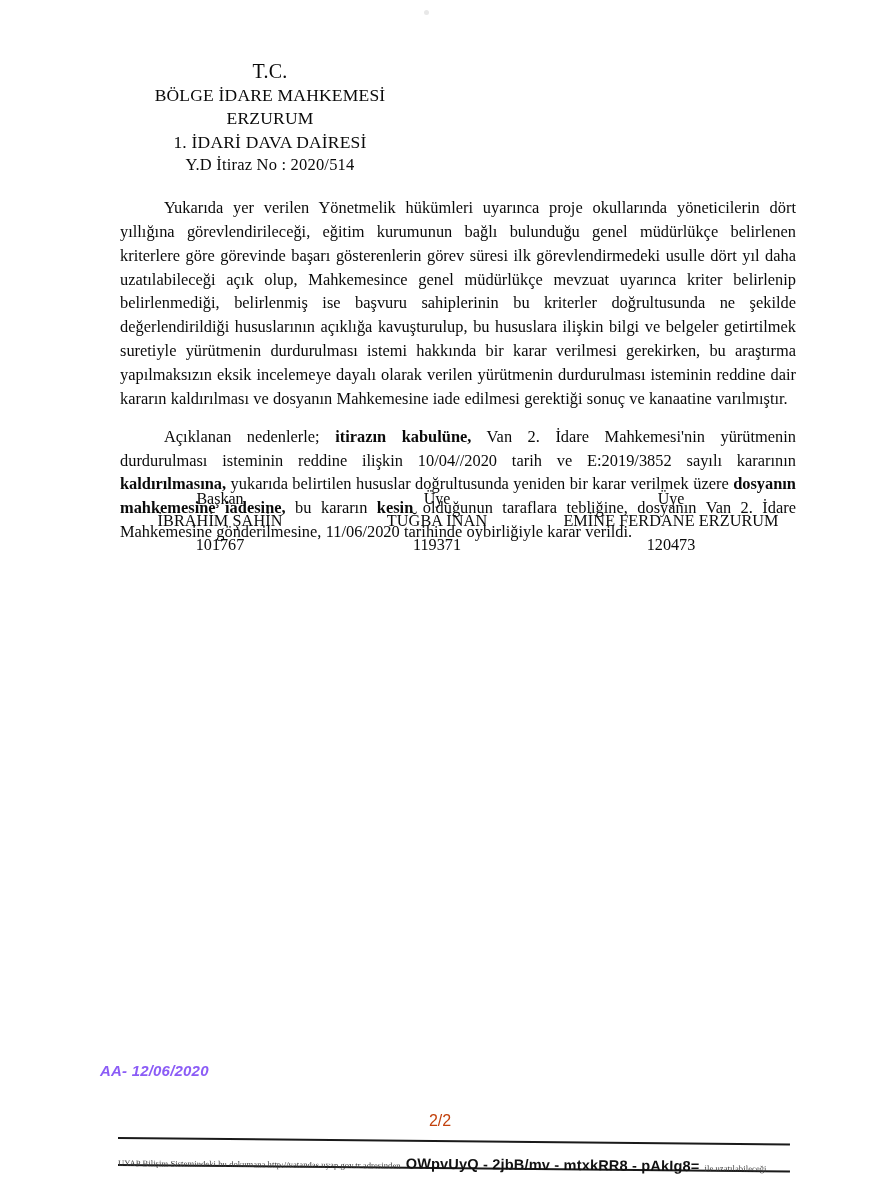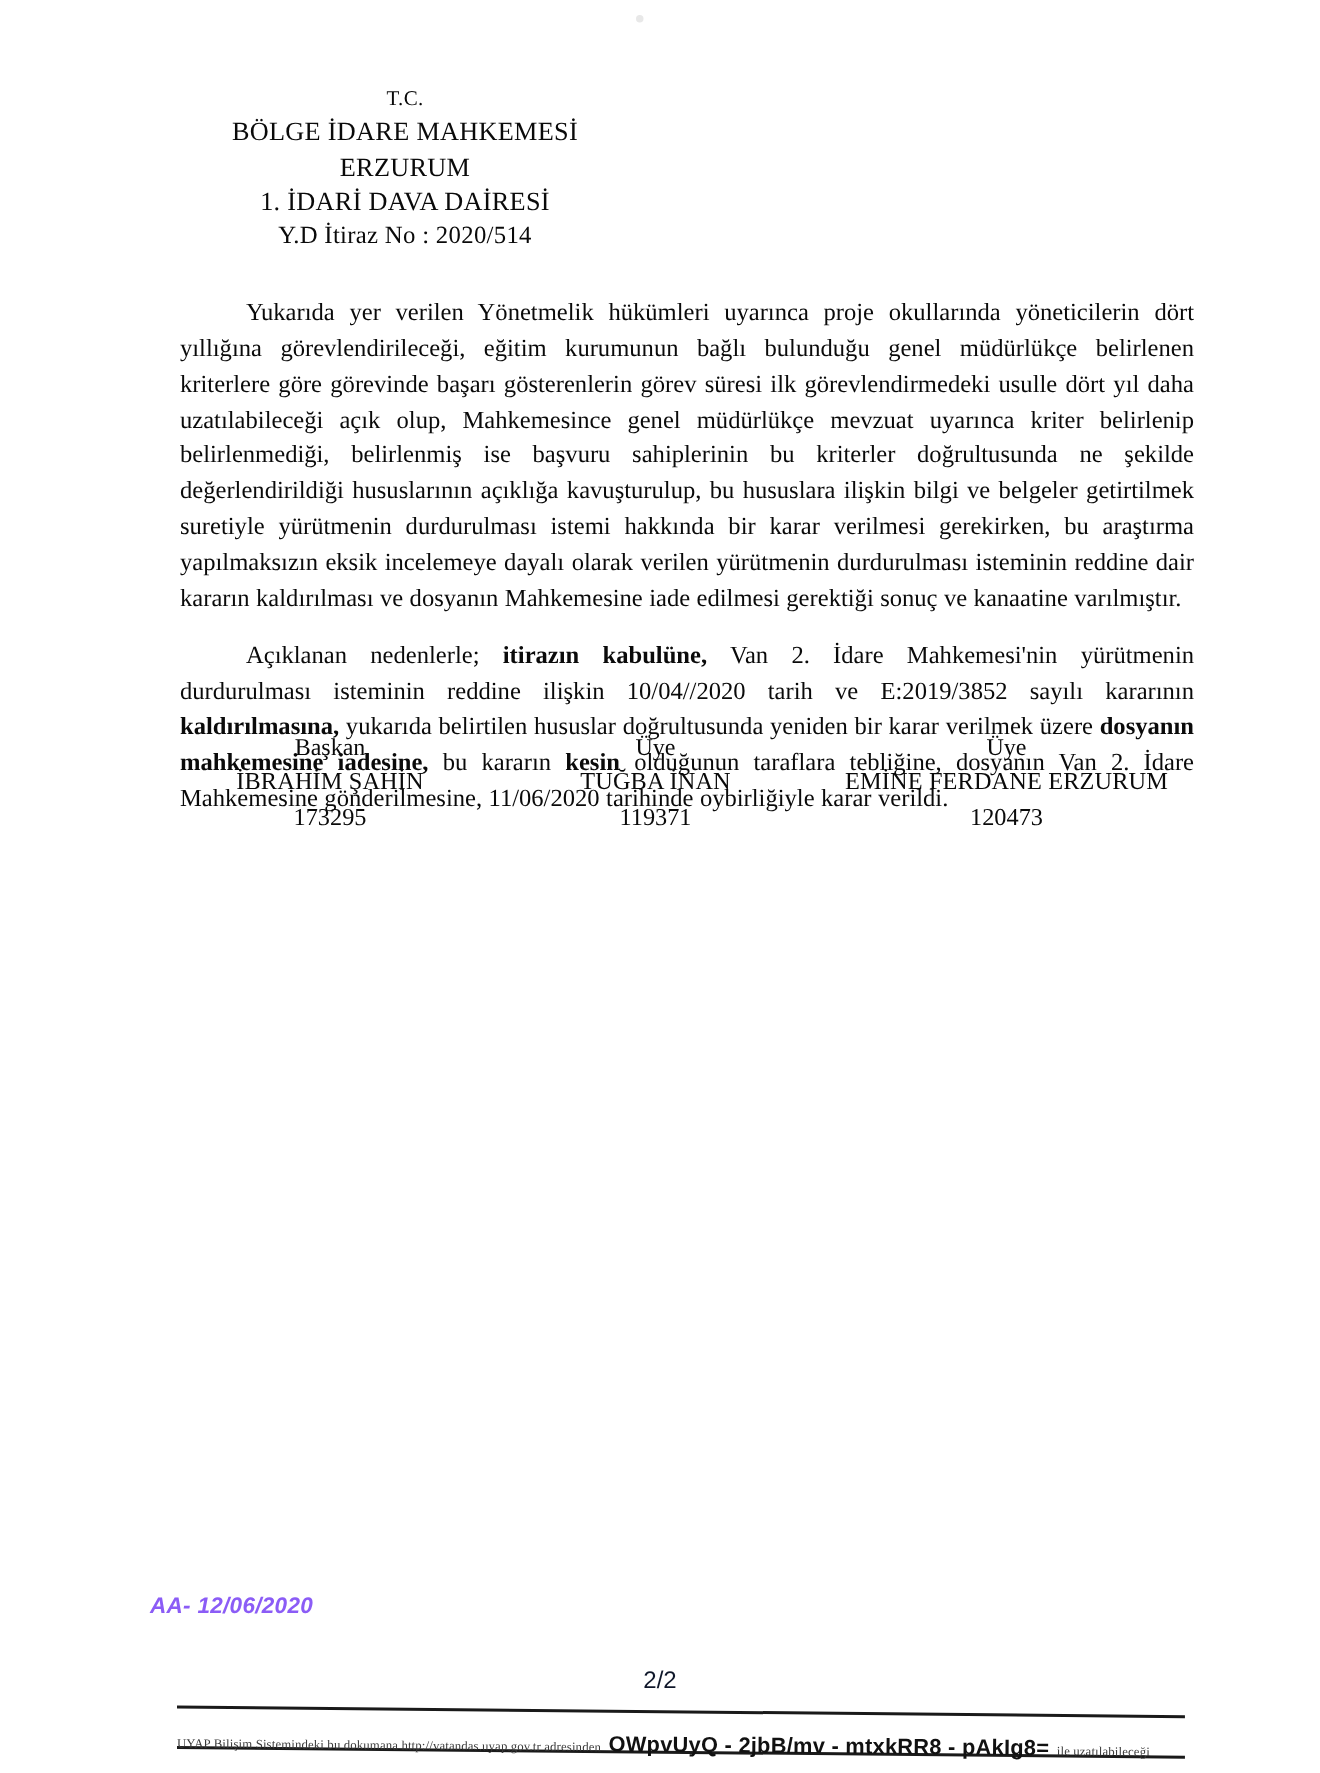--- a/index.html
+++ b/index.html
@@ -35,21 +35,21 @@
     top: 58px;
     width: 300px;
     text-align: center;
     line-height: 1.32;
   }
   .header .ln {
     font-size: 17.5px;
     letter-spacing: 0.2px;
     white-space: nowrap;
   }
-  .header .ln-tc      { font-size: 14px; }
+  .header .ln-tc      { font-size: 20px; }
   .header .ln-city    { font-size: 17.5px; }
   .header .ln-court   { font-size: 17.5px; }
   .header .ln-chamber { font-size: 17.5px; }
   .header .ln-case    { font-size: 16.5px; }
 
   
   .body-wrap {
     position: absolute;
     left: 120px;
     top: 196px;
@@ -111,21 +111,21 @@
   }
   .page-num {
     position: absolute;
     left: 0;
     top: 0;
     width: 880px;
     text-align: center;
     font-family: "Liberation Sans", "DejaVu Sans", sans-serif;
     font-size: 16px;
     font-weight: 400;
-    color: #0f172a;
+    color: #c2410c;
   }
   
   .rule {
     position: absolute;
     left: 118px;
     width: 672px;
     height: 2px;
     background: #1a1a1a;
     transform: rotate(0.55deg);
     transform-origin: left center;
@@ -176,21 +176,21 @@
 
   <div class="body-wrap">
     <p class="para">Yukarıda yer verilen Yönetmelik hükümleri uyarınca proje okullarında yöneticilerin dört yıllığına görevlendirileceği, eğitim kurumunun bağlı bulunduğu genel müdürlükçe belirlenen kriterlere göre görevinde başarı gösterenlerin görev süresi ilk görevlendirmedeki usulle dört yıl daha uzatılabileceği açık olup, Mahkemesince  genel müdürlükçe mevzuat uyarınca kriter belirlenip belirlenmediği, belirlenmiş ise başvuru sahiplerinin bu kriterler doğrultusunda ne şekilde değerlendirildiği hususlarının açıklığa kavuşturulup,  bu hususlara ilişkin bilgi ve belgeler getirtilmek suretiyle yürütmenin durdurulması istemi hakkında bir karar verilmesi gerekirken, bu araştırma yapılmaksızın eksik incelemeye dayalı olarak verilen yürütmenin durdurulması isteminin reddine dair kararın kaldırılması ve dosyanın Mahkemesine iade edilmesi gerektiği sonuç ve kanaatine varılmıştır.</p>
     <p class="para" id="para-ruling"><span>Açıklanan nedenlerle; </span><b>itirazın kabulüne,</b><span> Van 2. İdare Mahkemesi'nin yürütmenin durdurulması isteminin reddine ilişkin 10/04//2020 tarih ve E:2019/3852 sayılı kararının </span><b>kaldırılmasına,</b><span> yukarıda belirtilen hususlar doğrultusunda yeniden bir karar verilmek üzere </span><b>dosyanın mahkemesine iadesine,</b><span> bu kararın </span><b>kesin</b><span> olduğunun taraflara tebliğine, dosyanın Van 2. İdare Mahkemesine gönderilmesine, 11/06/2020 tarihinde oybirliğiyle karar verildi.</span></p>
   </div>
 
   <div class="signatures">
     <div class="sig-col">
       <div class="sig-role">Başkan</div>
       <div class="sig-name">İBRAHİM ŞAHİN</div>
-      <div class="sig-id">173295</div>
+      <div class="sig-id">101767</div>
     </div>
     <div class="sig-col">
       <div class="sig-role">Üye</div>
       <div class="sig-name">TUĞBA İNAN</div>
       <div class="sig-id">119371</div>
     </div>
     <div class="sig-col">
       <div class="sig-role">Üye</div>
       <div class="sig-name">EMİNE FERDANE ERZURUM</div>
       <div class="sig-id">120473</div>

